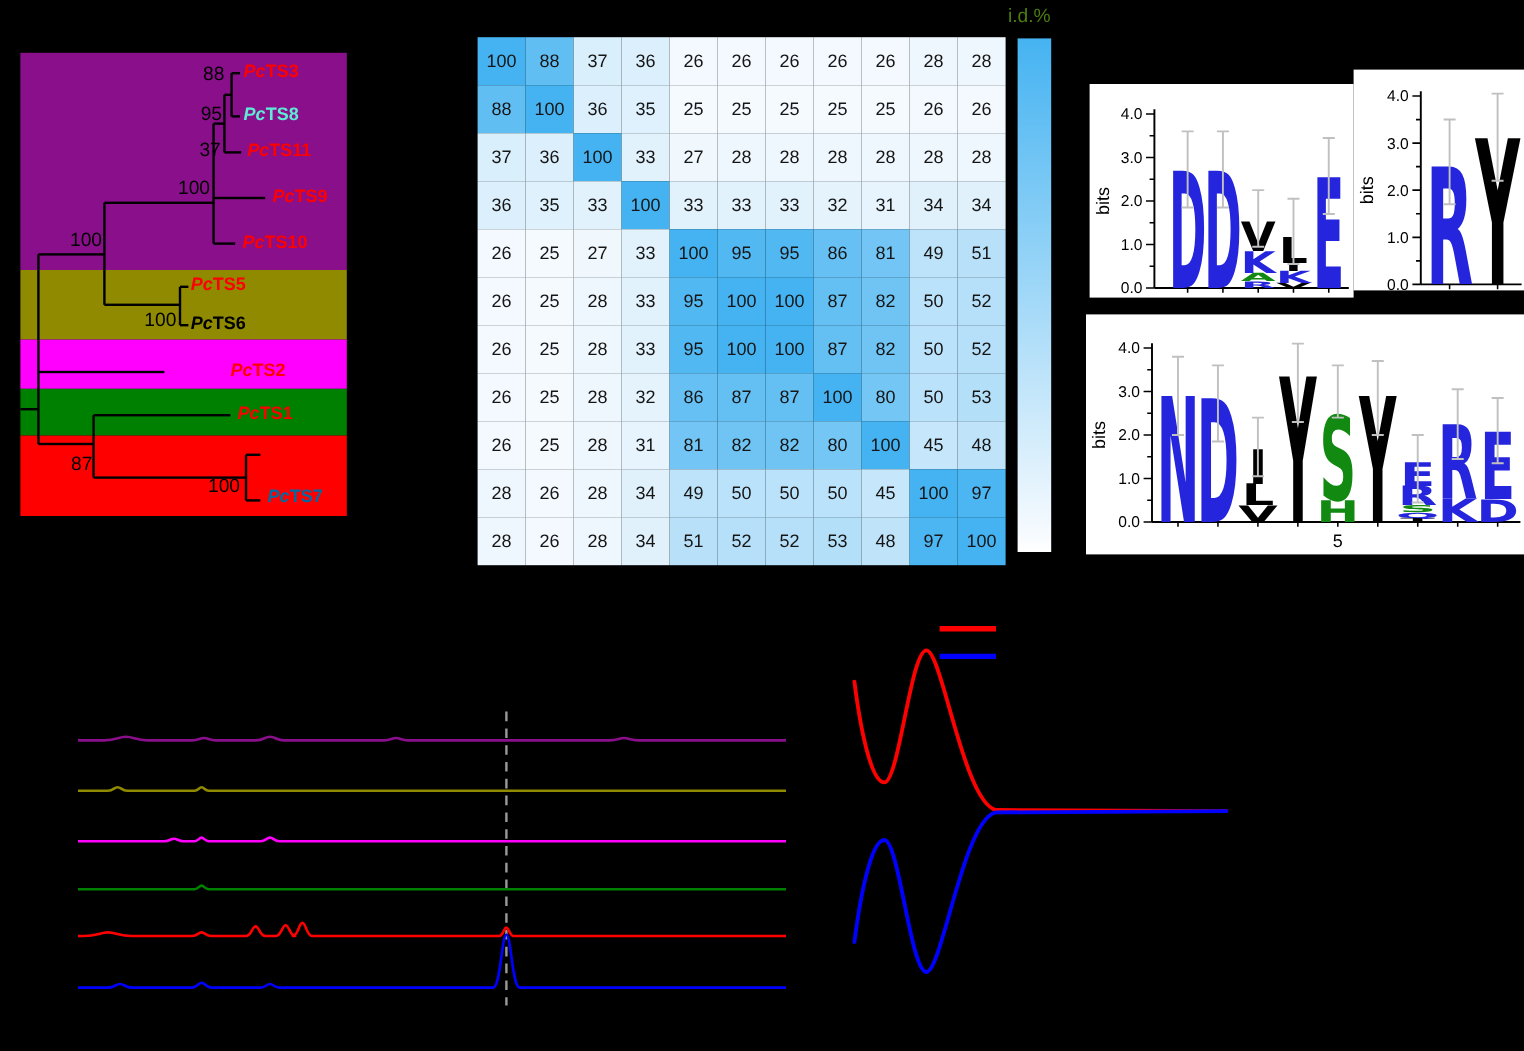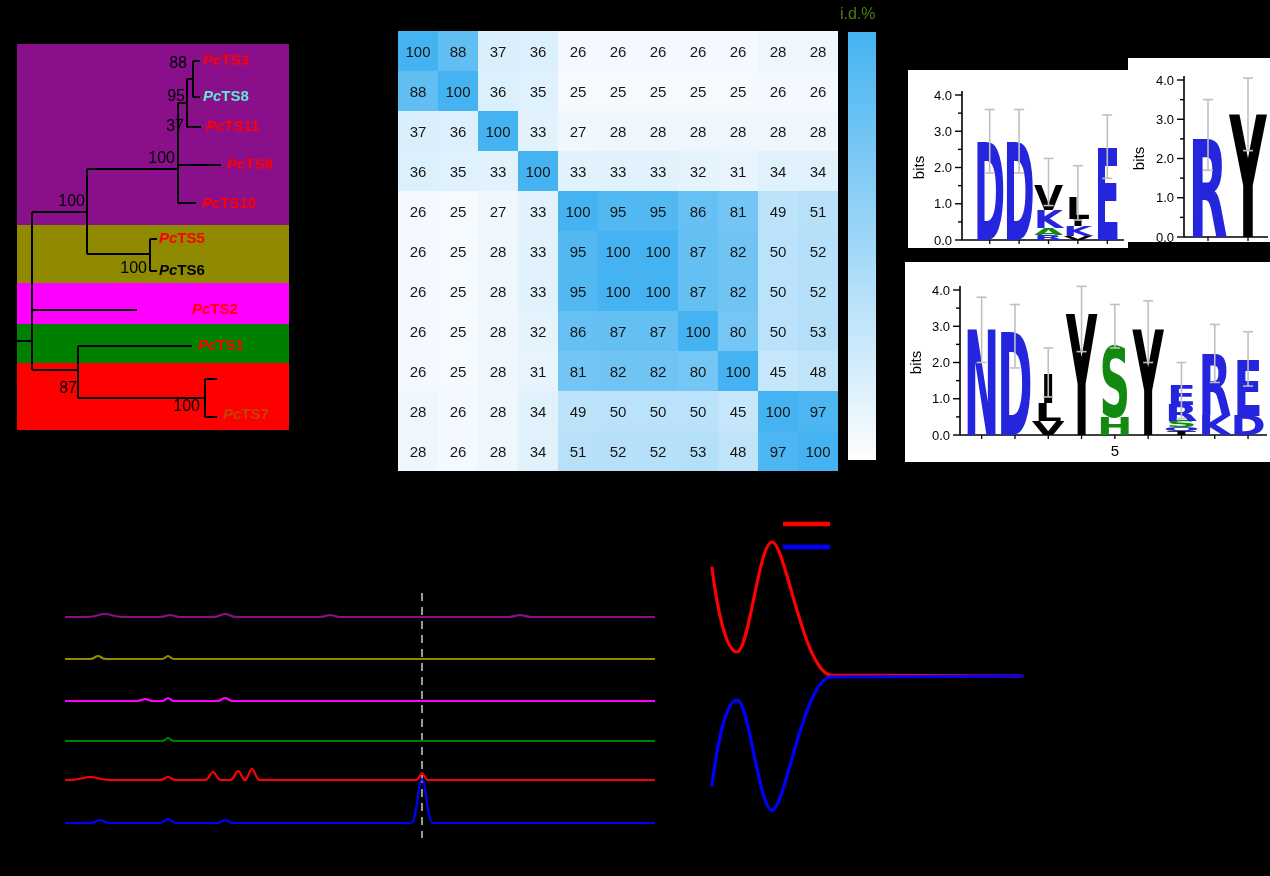--- a/index.html
+++ b/index.html
@@ -67,21 +67,21 @@
       <div class="branch" style="left: 187px; top: 335px; width: 2px; height: 38px;"></div>
       <div class="tip-label" style="left: 186px; top: 8px; color: rgb(255, 0, 0);"><span class="pc">Pc</span><span>TS3</span></div>
       <div class="tip-label" style="left: 186px; top: 44px; color: #5eead4;"><span class="pc">Pc</span><span>TS8</span></div>
       <div class="tip-label" style="left: 189px; top: 74px; color: rgb(255, 0, 0);"><span class="pc">Pc</span><span>TS11</span></div>
       <div class="tip-label" style="left: 210px; top: 112px; color: rgb(255, 0, 0);"><span class="pc">Pc</span><span>TS9</span></div>
       <div class="tip-label" style="left: 185px; top: 151px; color: rgb(255, 0, 0);"><span class="pc">Pc</span><span>TS10</span></div>
       <div class="tip-label" style="left: 142px; top: 186px; color: rgb(255, 0, 0);"><span class="pc">Pc</span><span>TS5</span></div>
       <div class="tip-label" style="left: 142px; top: 218px; color: rgb(0, 0, 0);"><span class="pc">Pc</span><span>TS6</span></div>
       <div class="tip-label" style="left: 127px; top: 257px; color: rgb(255, 0, 0); margin-left: 48px;"><span class="pc">Pc</span><span>TS2</span></div>
       <div class="tip-label" style="left: 181px; top: 293px; color: rgb(255, 0, 0);"><span class="pc">Pc</span><span>TS1</span></div>
-      <div class="tip-label" style="left: 206px; top: 362px; color: #c2410c;"><span class="pc">Pc</span><span>TS7</span></div>
+      <div class="tip-label" style="left: 206px; top: 362px; color: #0369a1;"><span class="pc">Pc</span><span>TS7</span></div>
       <div class="support" style="left: 142px; top: 11px; width: 28px;">88</div>
       <div class="support" style="left: 140px; top: 44px; width: 28px;">95</div>
       <div class="support" style="left: 139px; top: 74px; width: 28px;">37</div>
       <div class="support" style="left: 116px; top: 106px; width: 42px;">100</div>
       <div class="support" style="left: 26px; top: 149px; width: 42px;">100</div>
       <div class="support" style="left: 88px; top: 216px; width: 42px;">100</div>
       <div class="support" style="left: 32px; top: 336px; width: 28px;">87</div>
       <div class="support" style="left: 141px; top: 354px; width: 42px;">100</div>
     </div>
   <div id="heatmap" class="abs">

